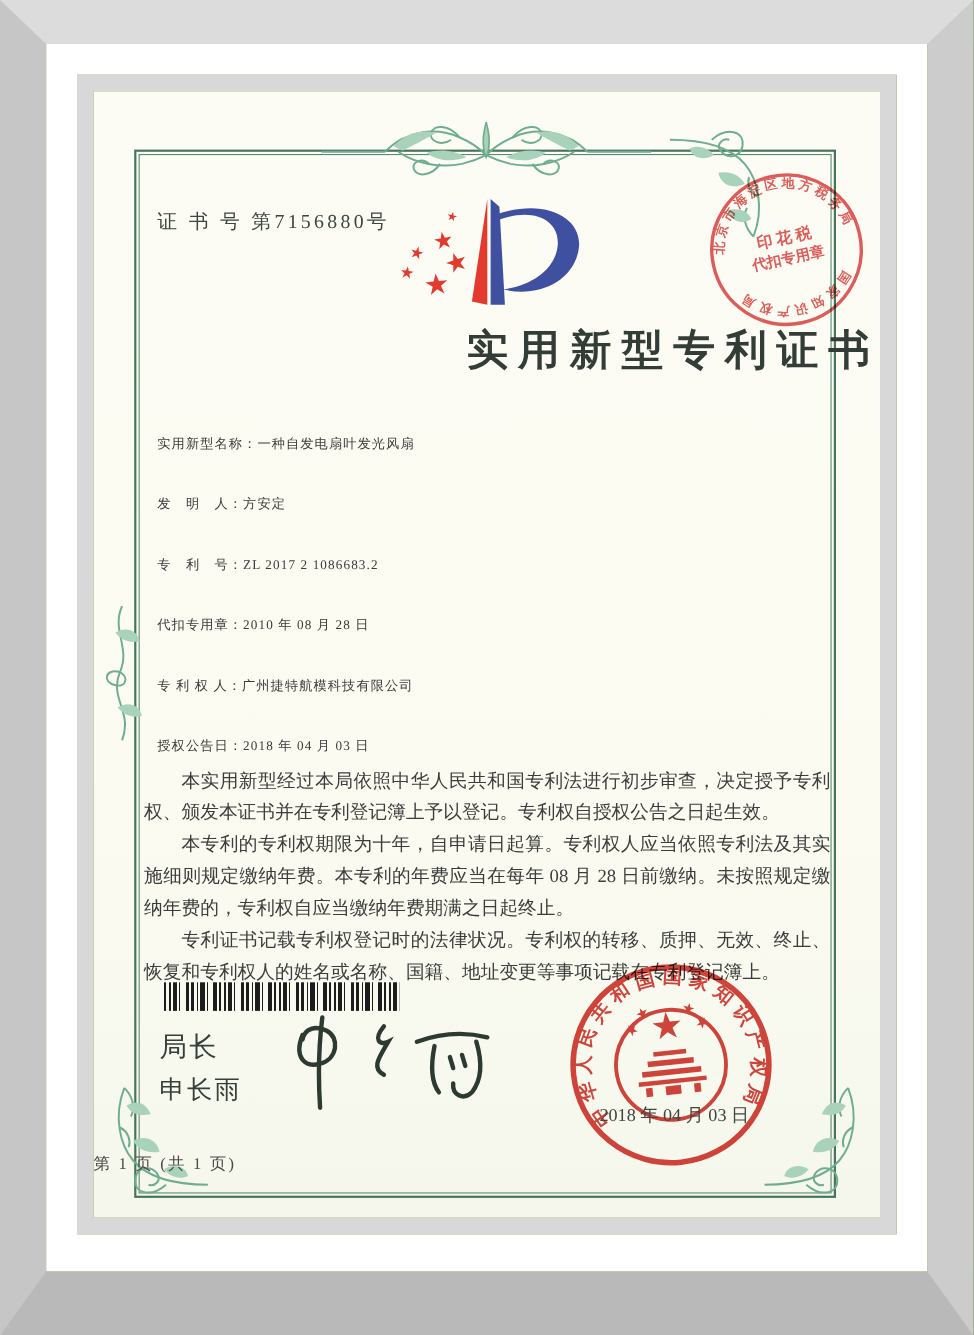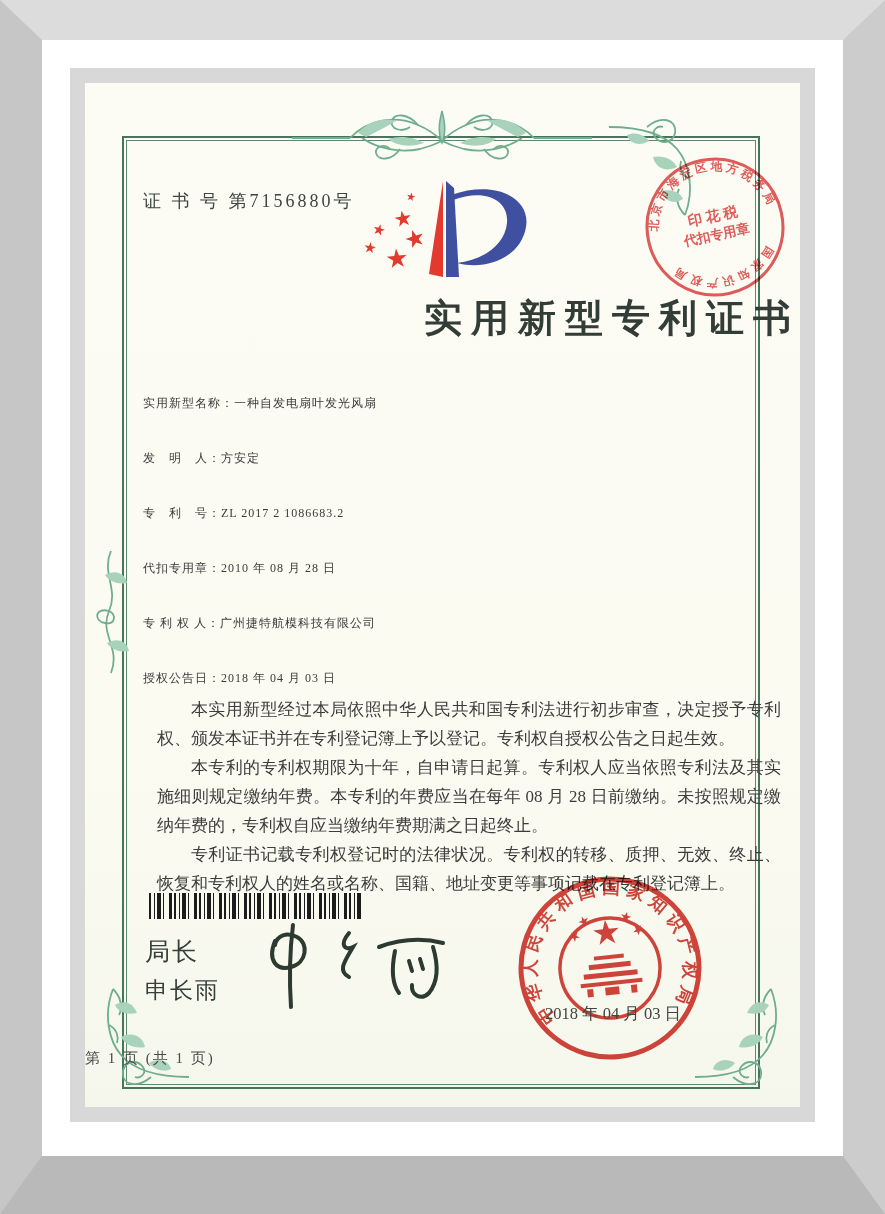--- a/index.html
+++ b/index.html
@@ -19,21 +19,21 @@
   
   .orn{position:absolute;pointer-events:none;}
   
   .cert-no{position:absolute;left:58px;top:106px;font-size:18px;letter-spacing:3px;color:#3d4540;white-space:nowrap;}
   .logo{position:absolute;left:260px;top:94px;width:204px;height:114px;}
   .title{position:absolute;left:0;top:210px;width:100%;text-align:right;
          font-size:38px;font-weight:bold;letter-spacing:9px;color:#333d37;white-space:nowrap;}
   .fields{position:absolute;left:58px;top:310px;width:620px;}
   .field-row{position:absolute;left:0;font-size:12px;color:#3a3a3a;white-space:nowrap;letter-spacing:1px;}
   .f0{top:2px}.f1{top:57px}.f2{top:112px}.f3{top:167px}.f4{top:222px}.f5{top:277px}
-  .paras{position:absolute;left:72px;top:612px;width:624px;font-size:17px;line-height:29px;
+  .paras{position:absolute;left:46px;top:612px;width:624px;font-size:17px;line-height:29px;
          color:#3c3c3c;text-align:justify;}
   .paras p{margin:0;text-indent:2em;}
   .barcode{position:absolute;left:64px;top:810px;width:214px;height:26px;
      background-image:repeating-linear-gradient(90deg,
        #1c1c1c 0 2px,transparent 2px 5px,#1c1c1c 5px 6px,transparent 6px 8px,
        #1c1c1c 8px 12px,transparent 12px 14px,#1c1c1c 14px 15px,transparent 15px 20px,
        #1c1c1c 20px 23px,transparent 23px 25px);}
   .signer-role{position:absolute;left:60px;top:852px;font-size:25px;color:#35403a;letter-spacing:2px;}
   .signer-name{position:absolute;left:60px;top:892px;font-size:23px;color:#35403a;letter-spacing:2px;}
   .signature{position:absolute;left:172px;top:836px;width:210px;height:96px;}

